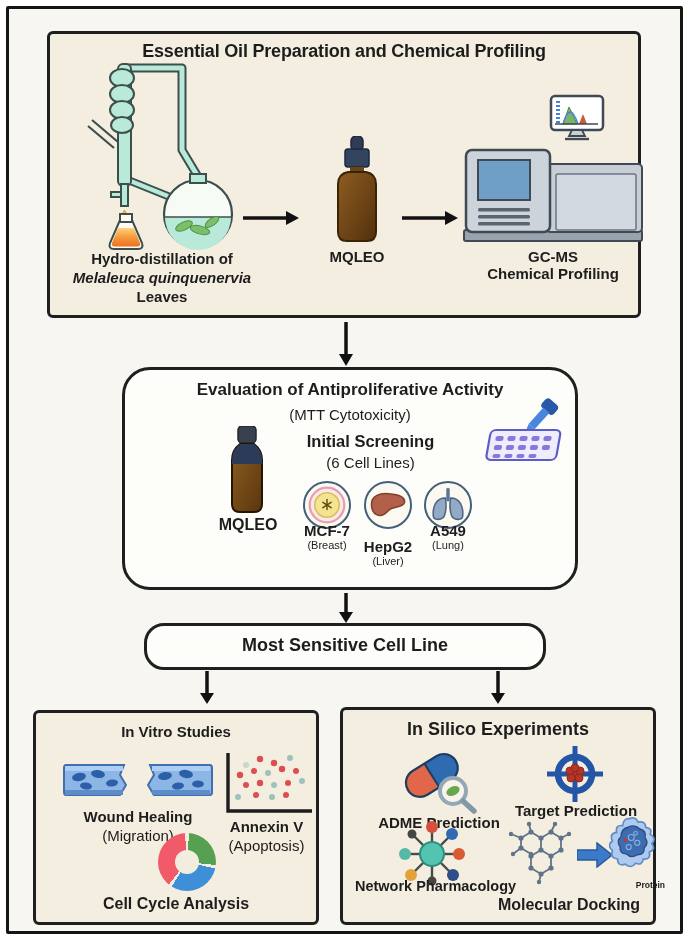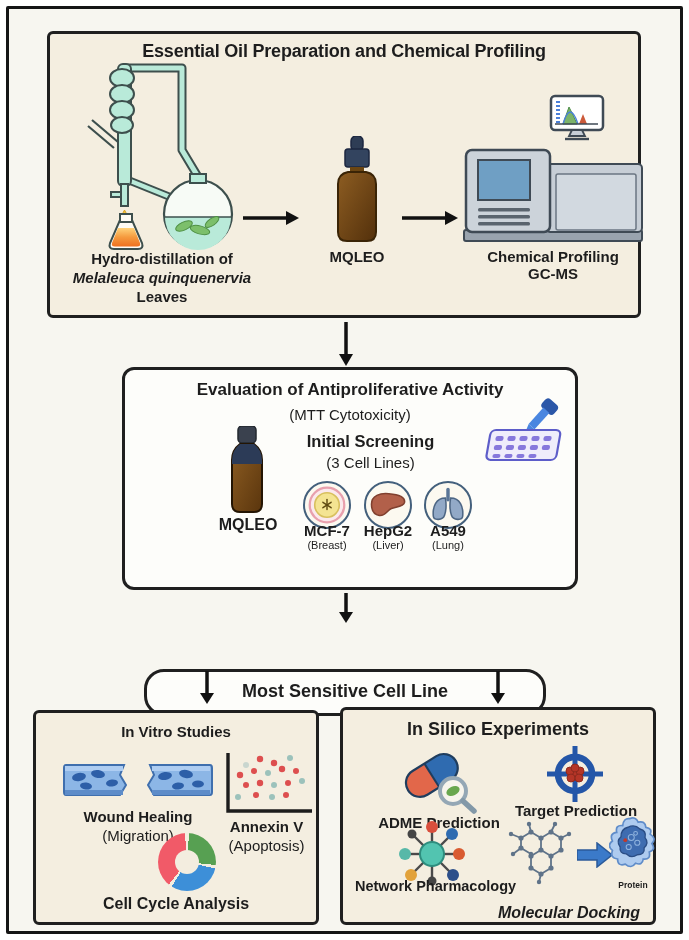--- a/index.html
+++ b/index.html
@@ -3,21 +3,21 @@
 <meta charset="utf-8">
 <style>
   html,body{margin:0;padding:0;background:#ffffff;}
   .page{position:relative;width:689px;height:940px;background:#ffffff;
         font-family:"Liberation Sans",sans-serif;color:#1d1d1d;overflow:hidden;}
   .abs{position:absolute;}
   .frame{left:6px;top:6px;width:671px;height:922px;border:3px solid #151515;
          background:#f7f6f0;border-radius:2px;}
   .box{position:absolute;border:3px solid #1f1f1f;box-sizing:border-box;}
   .beige{background:#f4eee0;border-radius:6px;}
-  .white{background:#fdfdfa;border-radius:12px;}
+  .white{background:#fdfdfa;border-radius:28px;}
   .ctr{text-align:center;}
   .t-main{font-size:18px;font-weight:bold;letter-spacing:-0.2px;}
   .t-box{font-size:17px;font-weight:bold;}
   .t-sub{font-size:15px;}
   .t-lbl{font-size:15px;font-weight:bold;}
   .t-sm{font-size:11px;}
   .it{font-style:italic;}
   svg{display:block;}
   .cellc{position:absolute;width:48px;height:48px;border:2.5px solid #44607c;
          border-radius:50%;background:#fcf9f0;box-sizing:border-box;
@@ -135,22 +135,22 @@
       <rect x="98" y="36" width="80" height="56" rx="2" fill="#d2d9e0" stroke="#6b7682" stroke-width="1.5"></rect>
       <rect x="8" y="12" width="84" height="82" rx="6" fill="#ccd3da" stroke="#3f4a55" stroke-width="2.5"></rect>
       <rect x="20" y="22" width="52" height="40" fill="#6f9fc4" stroke="#3f4a55" stroke-width="2"></rect>
       <g fill="#5a646e">
         <rect x="20" y="70" width="52" height="3.5" rx="1.5"></rect>
         <rect x="20" y="77" width="52" height="3.5" rx="1.5"></rect>
         <rect x="20" y="84" width="52" height="3.5" rx="1.5"></rect>
       </g>
     </svg>
     <div class="abs ctr" style="left:408px;top:214px;width:190px;">
+      <div class="t-lbl">GC-MS</div>
       <div class="t-lbl">Chemical Profiling</div>
-      <div class="t-lbl">GC-MS</div>
     </div>
 
     <div class="abs ctr" style="left:12px;top:215px;width:200px;line-height:19px;">
       <div class="t-lbl">Hydro-distillation of</div>
       <div class="t-lbl it">Melaleuca quinquenervia</div>
       <div class="t-lbl">Leaves</div>
     </div>
   </div>
 
   <svg class="abs" style="left:338px;top:322px;" width="16" height="44" viewBox="0 0 16 44">
@@ -196,21 +196,21 @@
       <defs>
           <linearGradient id="amber3" x1="0" y1="0" x2="1" y2="1">
         <stop offset="0" stop-color="#8d5d22"></stop>
             <stop offset="1" stop-color="#5a350d"></stop>
           </linearGradient>
         </defs>
     </svg>
     <div class="abs ctr" style="left:68px;top:146px;width:110px;font-size:16px;font-weight:bold;">MQLEO</div>
 
     <div class="abs ctr" style="left:158px;top:62px;width:175px;font-size:16.5px;font-weight:bold;">Initial Screening</div>
-    <div class="abs ctr t-sub" style="left:158px;top:84px;width:175px;">(3 Cell Lines)</div>
+    <div class="abs ctr t-sub" style="left:158px;top:84px;width:175px;">(6 Cell Lines)</div>
 
     <div class="cellc" style="left:178px;top:111px;">
       <svg width="40" height="40" viewBox="0 0 44 44">
         <circle cx="22" cy="22" r="19" fill="#fbe9ec" stroke="#e8a0ad" stroke-width="2.5"></circle>
         <circle cx="22" cy="22" r="13.5" fill="#f4e492" stroke="#d8c05e" stroke-width="1.8"></circle>
         <g stroke="#5f4a12" stroke-width="1.6" stroke-linecap="round">
           <line x1="22" y1="16" x2="22" y2="27"></line>
           <line x1="17.5" y1="19" x2="26.5" y2="25"></line>
           <line x1="26.5" y1="19" x2="17.5" y2="25"></line>
         </g>
@@ -226,36 +226,36 @@
         <path d="M22,4 V16" stroke="#5b7596" stroke-width="4" stroke-linecap="round"></path>
         <path d="M19,14 C8,14 4,24 5,35 C5.5,40 16,40 18,34 C20,28 20,20 19,14 Z" fill="#92a9c7" stroke="#4d6684" stroke-width="1.8"></path>
         <path d="M25,14 C36,14 40,24 39,35 C38.5,40 28,40 26,34 C24,28 24,20 25,14 Z" fill="#92a9c7" stroke="#4d6684" stroke-width="1.8"></path>
       </svg>
     </div>
 
     <div class="abs ctr" style="left:167px;top:152px;width:70px;">
       <div class="t-lbl">MCF-7</div>
       <div class="t-sm">(Breast)</div>
     </div>
-    <div class="abs ctr" style="left:228px;top:152px;width:70px;">
+    <div class="abs ctr" style="left:228px;top:168px;width:70px;">
       <div class="t-lbl">HepG2</div>
       <div class="t-sm">(Liver)</div>
     </div>
     <div class="abs ctr" style="left:288px;top:152px;width:70px;">
       <div class="t-lbl">A549</div>
       <div class="t-sm">(Lung)</div>
     </div>
   </div>
 
   <svg class="abs" style="left:338px;top:593px;" width="16" height="30" viewBox="0 0 16 30">
     <line x1="8" y1="0" x2="8" y2="20" stroke="#111" stroke-width="3.5"></line>
     <polygon points="1,19 15,19 8,30" fill="#111"></polygon>
   </svg>
 
-  <div class="box white" style="left:144px;top:623px;width:402px;height:47px;border-radius:20px;margin-top:46px;">
+  <div class="box white" style="left:144px;top:623px;width:402px;height:47px;border-radius:20px;">
     <div class="abs ctr" style="left:0;top:0;width:100%;line-height:39px;font-size:18px;font-weight:bold;">Most Sensitive Cell Line</div>
   </div>
 
   <svg class="abs" style="left:199px;top:671px;" width="16" height="33" viewBox="0 0 16 33">
     <line x1="8" y1="0" x2="8" y2="23" stroke="#111" stroke-width="3.5"></line>
     <polygon points="1,22 15,22 8,33" fill="#111"></polygon>
   </svg>
   <svg class="abs" style="left:490px;top:671px;" width="16" height="33" viewBox="0 0 16 33">
     <line x1="8" y1="0" x2="8" y2="23" stroke="#111" stroke-width="3.5"></line>
     <polygon points="1,22 15,22 8,33" fill="#111"></polygon>
@@ -420,17 +420,17 @@
       <path d="M24,2 Q31,-1 34,6 Q42,4 43,12 Q51,13 48,20 Q56,25 50,31 Q55,38 47,41 Q49,50 40,49 Q39,57 31,54 Q26,61 19,55 Q10,58 10,49 Q1,48 4,39 Q-3,33 4,28 Q0,19 9,18 Q7,9 16,10 Q17,1 24,2 Z" fill="#aecbef" stroke="#5f8cc9" stroke-width="2"></path>
       <path d="M22,12 Q30,8 36,14 Q44,16 42,24 Q47,30 41,36 Q42,44 33,44 Q26,49 20,43 Q12,43 13,35 Q8,28 14,23 Q14,14 22,12 Z" fill="#3e6cb0" stroke="#2a4d85" stroke-width="1.6"></path>
       <g fill="none" stroke="#8fb3de" stroke-width="1.2">
         <circle cx="26" cy="24" r="3.5"></circle>
           <circle cx="33" cy="30" r="3"></circle>
           <circle cx="23" cy="35" r="3"></circle>
         <circle cx="31" cy="19" r="2.2"></circle>
       </g>
       <circle cx="19" cy="27" r="2.2" fill="#c0392b"></circle>
     </svg>
-    <div class="abs ctr" style="left:258px;top:170px;width:64px;font-size:8.5px;font-weight:bold;">Protein</div>
-
-    <div class="abs ctr" style="left:136px;top:194px;width:180px;font-size:16px;font-weight:bold;font-style:italic;">Molecular Docking</div>
+    <div class="abs ctr" style="left:258px;top:170px;width:64px;font-size:8.5px;font-weight:bold;text-align:right;">Protein</div>
+
+    <div class="abs ctr" style="left:136px;top:186px;width:180px;font-size:16px;font-weight:bold;">Molecular Docking</div>
   </div>
 </div>
 
 </body></html>

